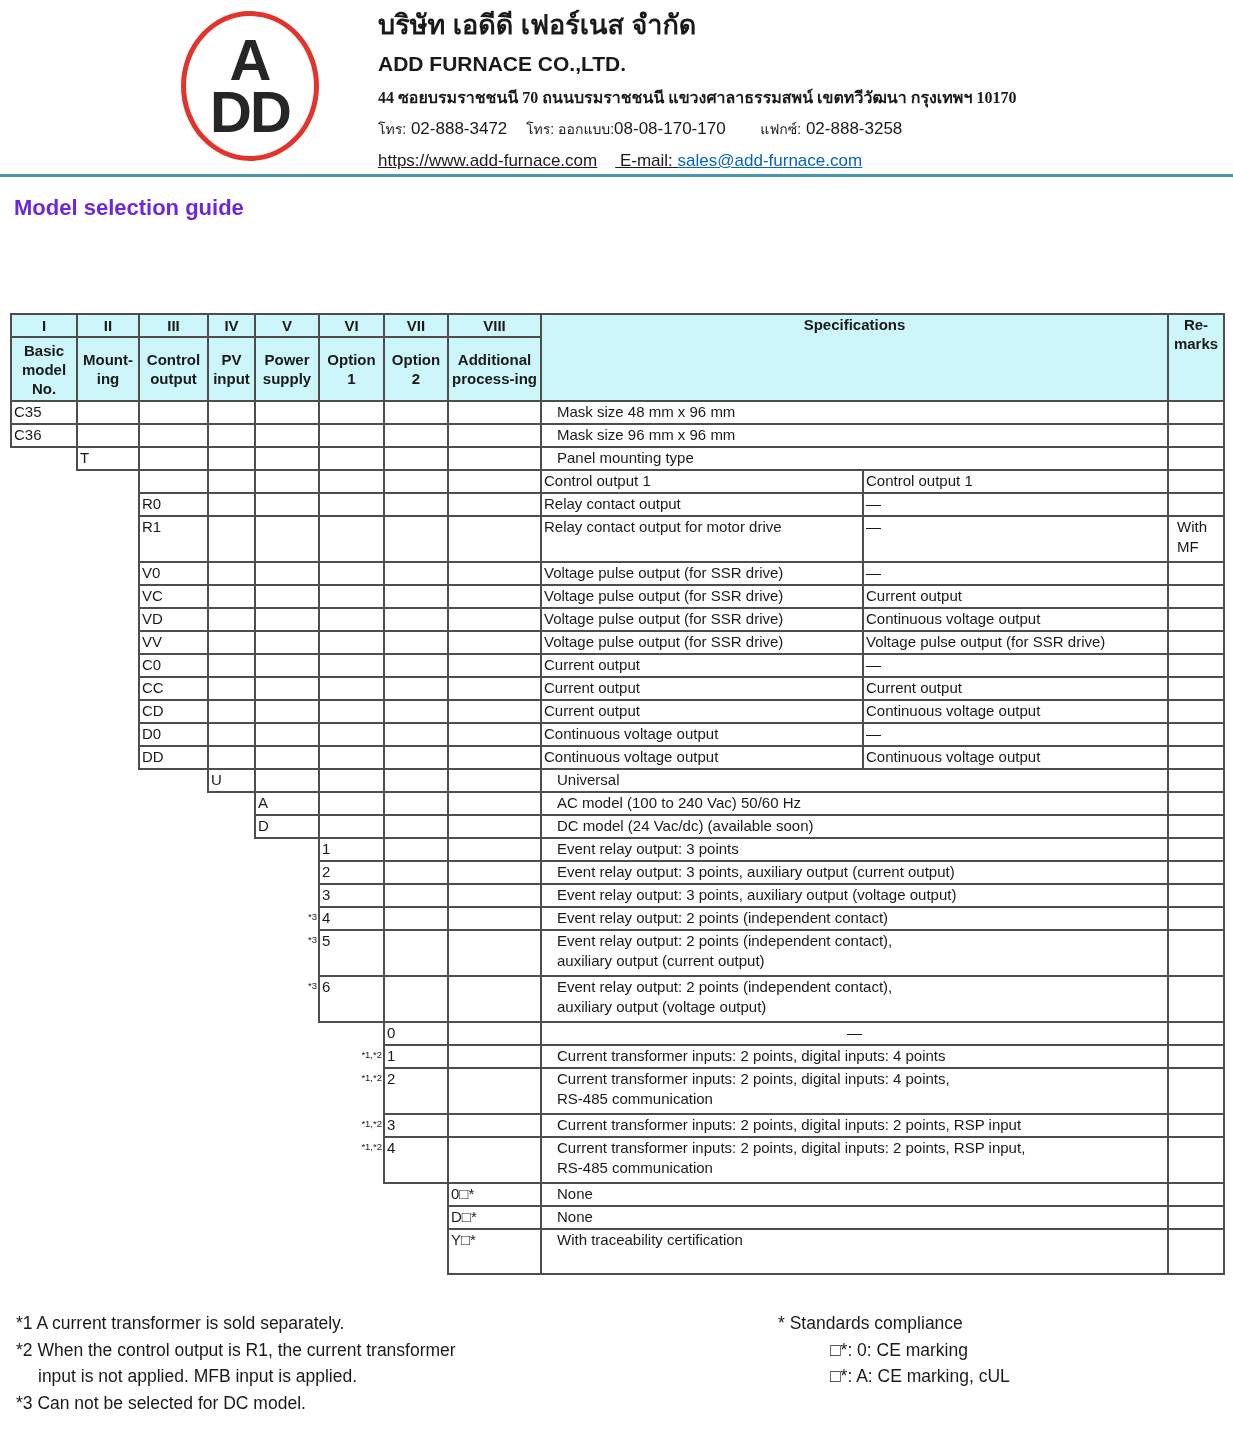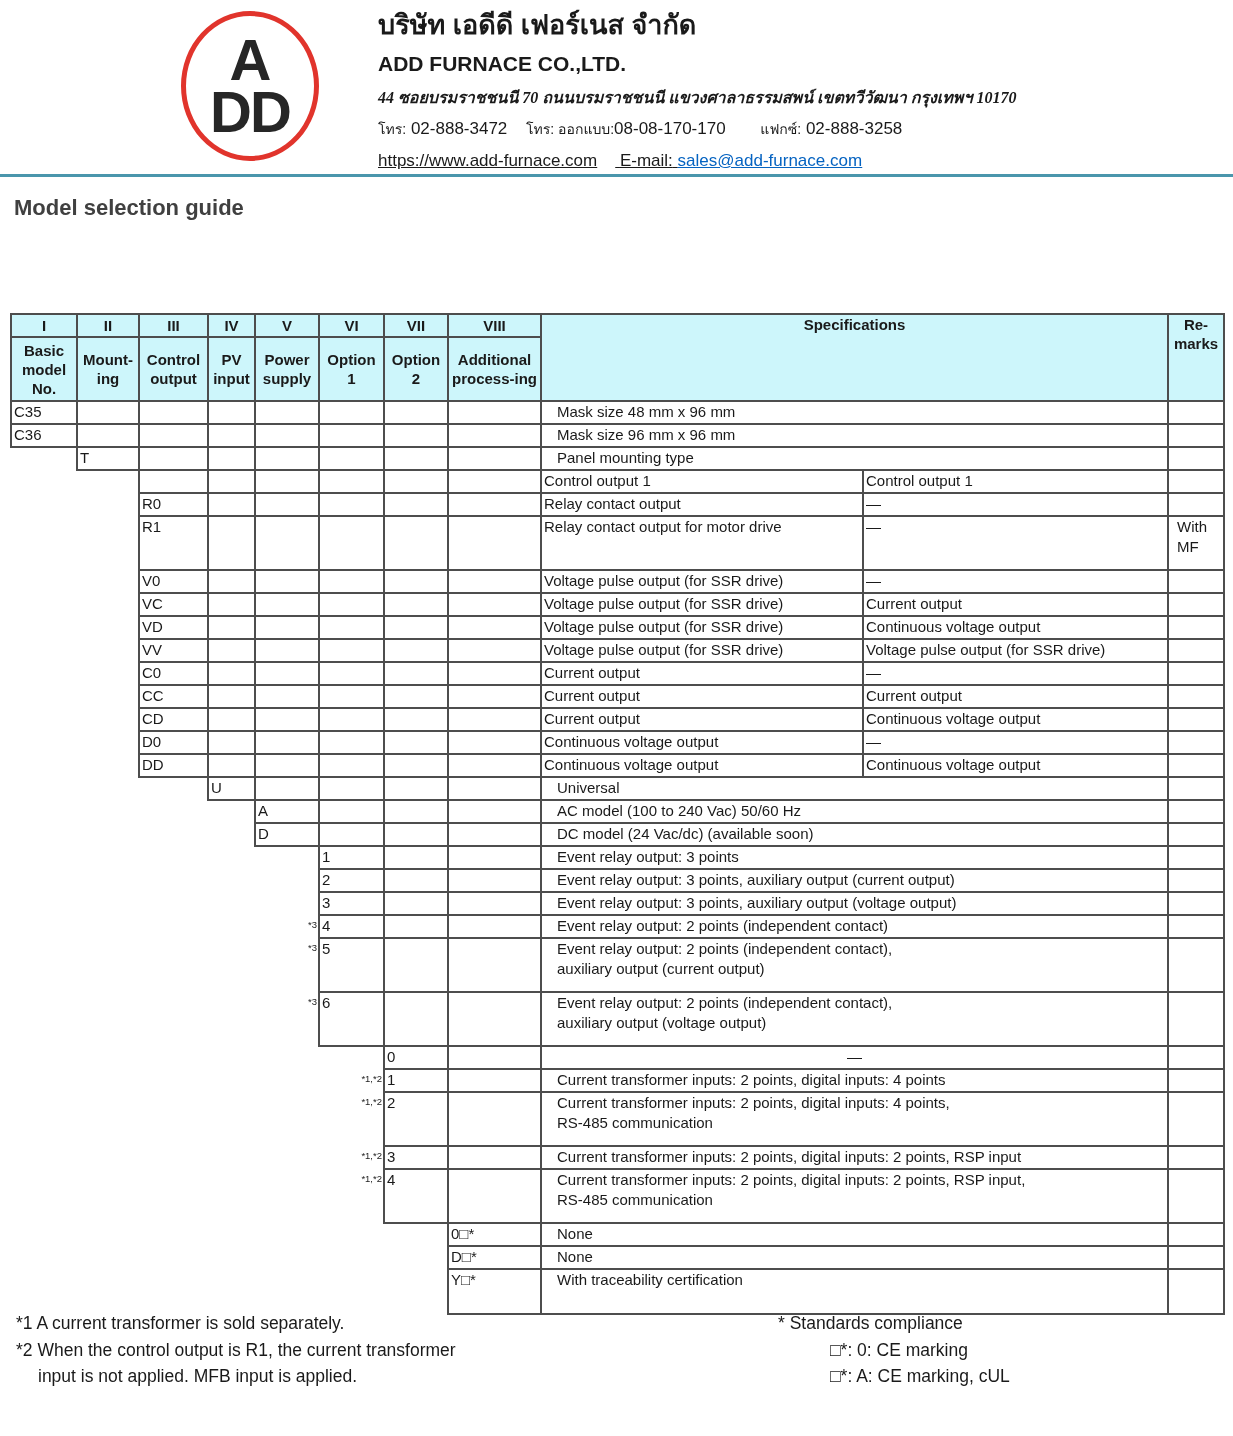--- a/index.html
+++ b/index.html
@@ -8,42 +8,42 @@
 
   
   #logo{position:absolute;left:181px;top:11px;width:138px;height:150px;
         border:5px solid #e1342c;border-radius:50%;box-sizing:border-box;
         display:flex;flex-direction:column;align-items:center;justify-content:center;}
   #logo .l1{font-size:58px;font-weight:700;line-height:0.88;letter-spacing:-1px;color:#262626;}
   #logo .l2{font-size:58px;font-weight:700;line-height:0.92;letter-spacing:-2px;color:#262626;}
   #head-text{position:absolute;left:378px;top:8px;width:840px;}
   .co-th{font-size:27px;font-weight:700;line-height:34px;}
   .co-en{font-size:21px;font-weight:700;line-height:26px;margin-top:9px;}
-  .addr{font-size:16px;font-weight:700;font-family:"Liberation Serif","DejaVu Serif",serif;line-height:22px;margin-top:10px;font-style:italic;}
+  .addr{font-size:16px;font-weight:700;font-family:"Liberation Serif","DejaVu Serif",serif;line-height:22px;margin-top:10px;}
   .phones{font-size:17px;line-height:23px;margin-top:8px;}
   .phones .lb{font-size:14px;}
   .phones .gap{display:inline-block;width:14px;}
   .phones .gap2{display:inline-block;width:30px;}
   .webline{font-size:17px;line-height:23px;margin-top:8px;text-decoration:underline;}
   .webline .gap{display:inline-block;width:18px;}
   a.email{color:#0563c1;text-decoration:underline;}
   #rule{position:absolute;left:0;top:174px;width:1233px;height:3px;background:#4a96ac;}
-  #sec-title{position:absolute;left:14px;top:195px;font-size:22px;font-weight:700;color:#404040;}
+  #sec-title{position:absolute;left:14px;top:195px;font-size:22px;font-weight:700;color:#6d28d9;}
 
   
   #tbl{position:absolute;left:10px;top:313px;width:1213px;border-collapse:collapse;table-layout:fixed;
        font-size:15px;}
   #tbl td,#tbl th{border:2px solid #4d4d4d;padding:0 2px;vertical-align:top;line-height:20px;
                   overflow:hidden;font-weight:400;}
   #tbl th{background:#cdf6fb;font-weight:700;text-align:center;vertical-align:middle;line-height:19px;}
   #tbl th.spech{vertical-align:top;}
   #tbl th.remh{vertical-align:top;}
   #tbl tr{height:23px;}
   #tbl tr.hr2{height:64px;}
-  #tbl tr.t2{height:54px;}
+  #tbl tr.t2{height:46px;}
   #tbl tr.tl{height:45px;}
   #tbl td.v{border:none;background:#fff;text-align:right;padding:0 1px 0 0;}
   #tbl td.c{}
   #tbl td.s{text-align:left;padding-left:15px;white-space:pre-line;}
   #tbl td.sc{text-align:center;}
   #tbl td.sl,#tbl td.sr{text-align:left;}
   #tbl td.r{padding:0 8px;}
   .mk{font-size:9.5px;display:inline-block;position:relative;top:-2px;color:#222;}
 
   
@@ -446,20 +446,21 @@
       <td class="s" colspan="2">With traceability certification</td>
       <td class="r"></td>
     </tr>
   </tbody>
     </table>
 
   <div id="fn-left">
     <div class="fn-line">*1 A current transformer is sold separately.</div>
     <div class="fn-line">*2 When the control output is R1, the current transformer</div>
     <div class="fn-line ind1">input is not applied. MFB input is applied.</div>
+    <div class="fn-line">*3 Can not be selected for DC model.</div>
   </div>
   <div id="fn-right">
     <div class="fn-line">* Standards compliance</div>
     <div class="fn-line ind2">□*: 0: CE marking</div>
     <div class="fn-line ind2">□*: A: CE marking, cUL</div>
   </div>
 
 </div>
 
 </body></html>

